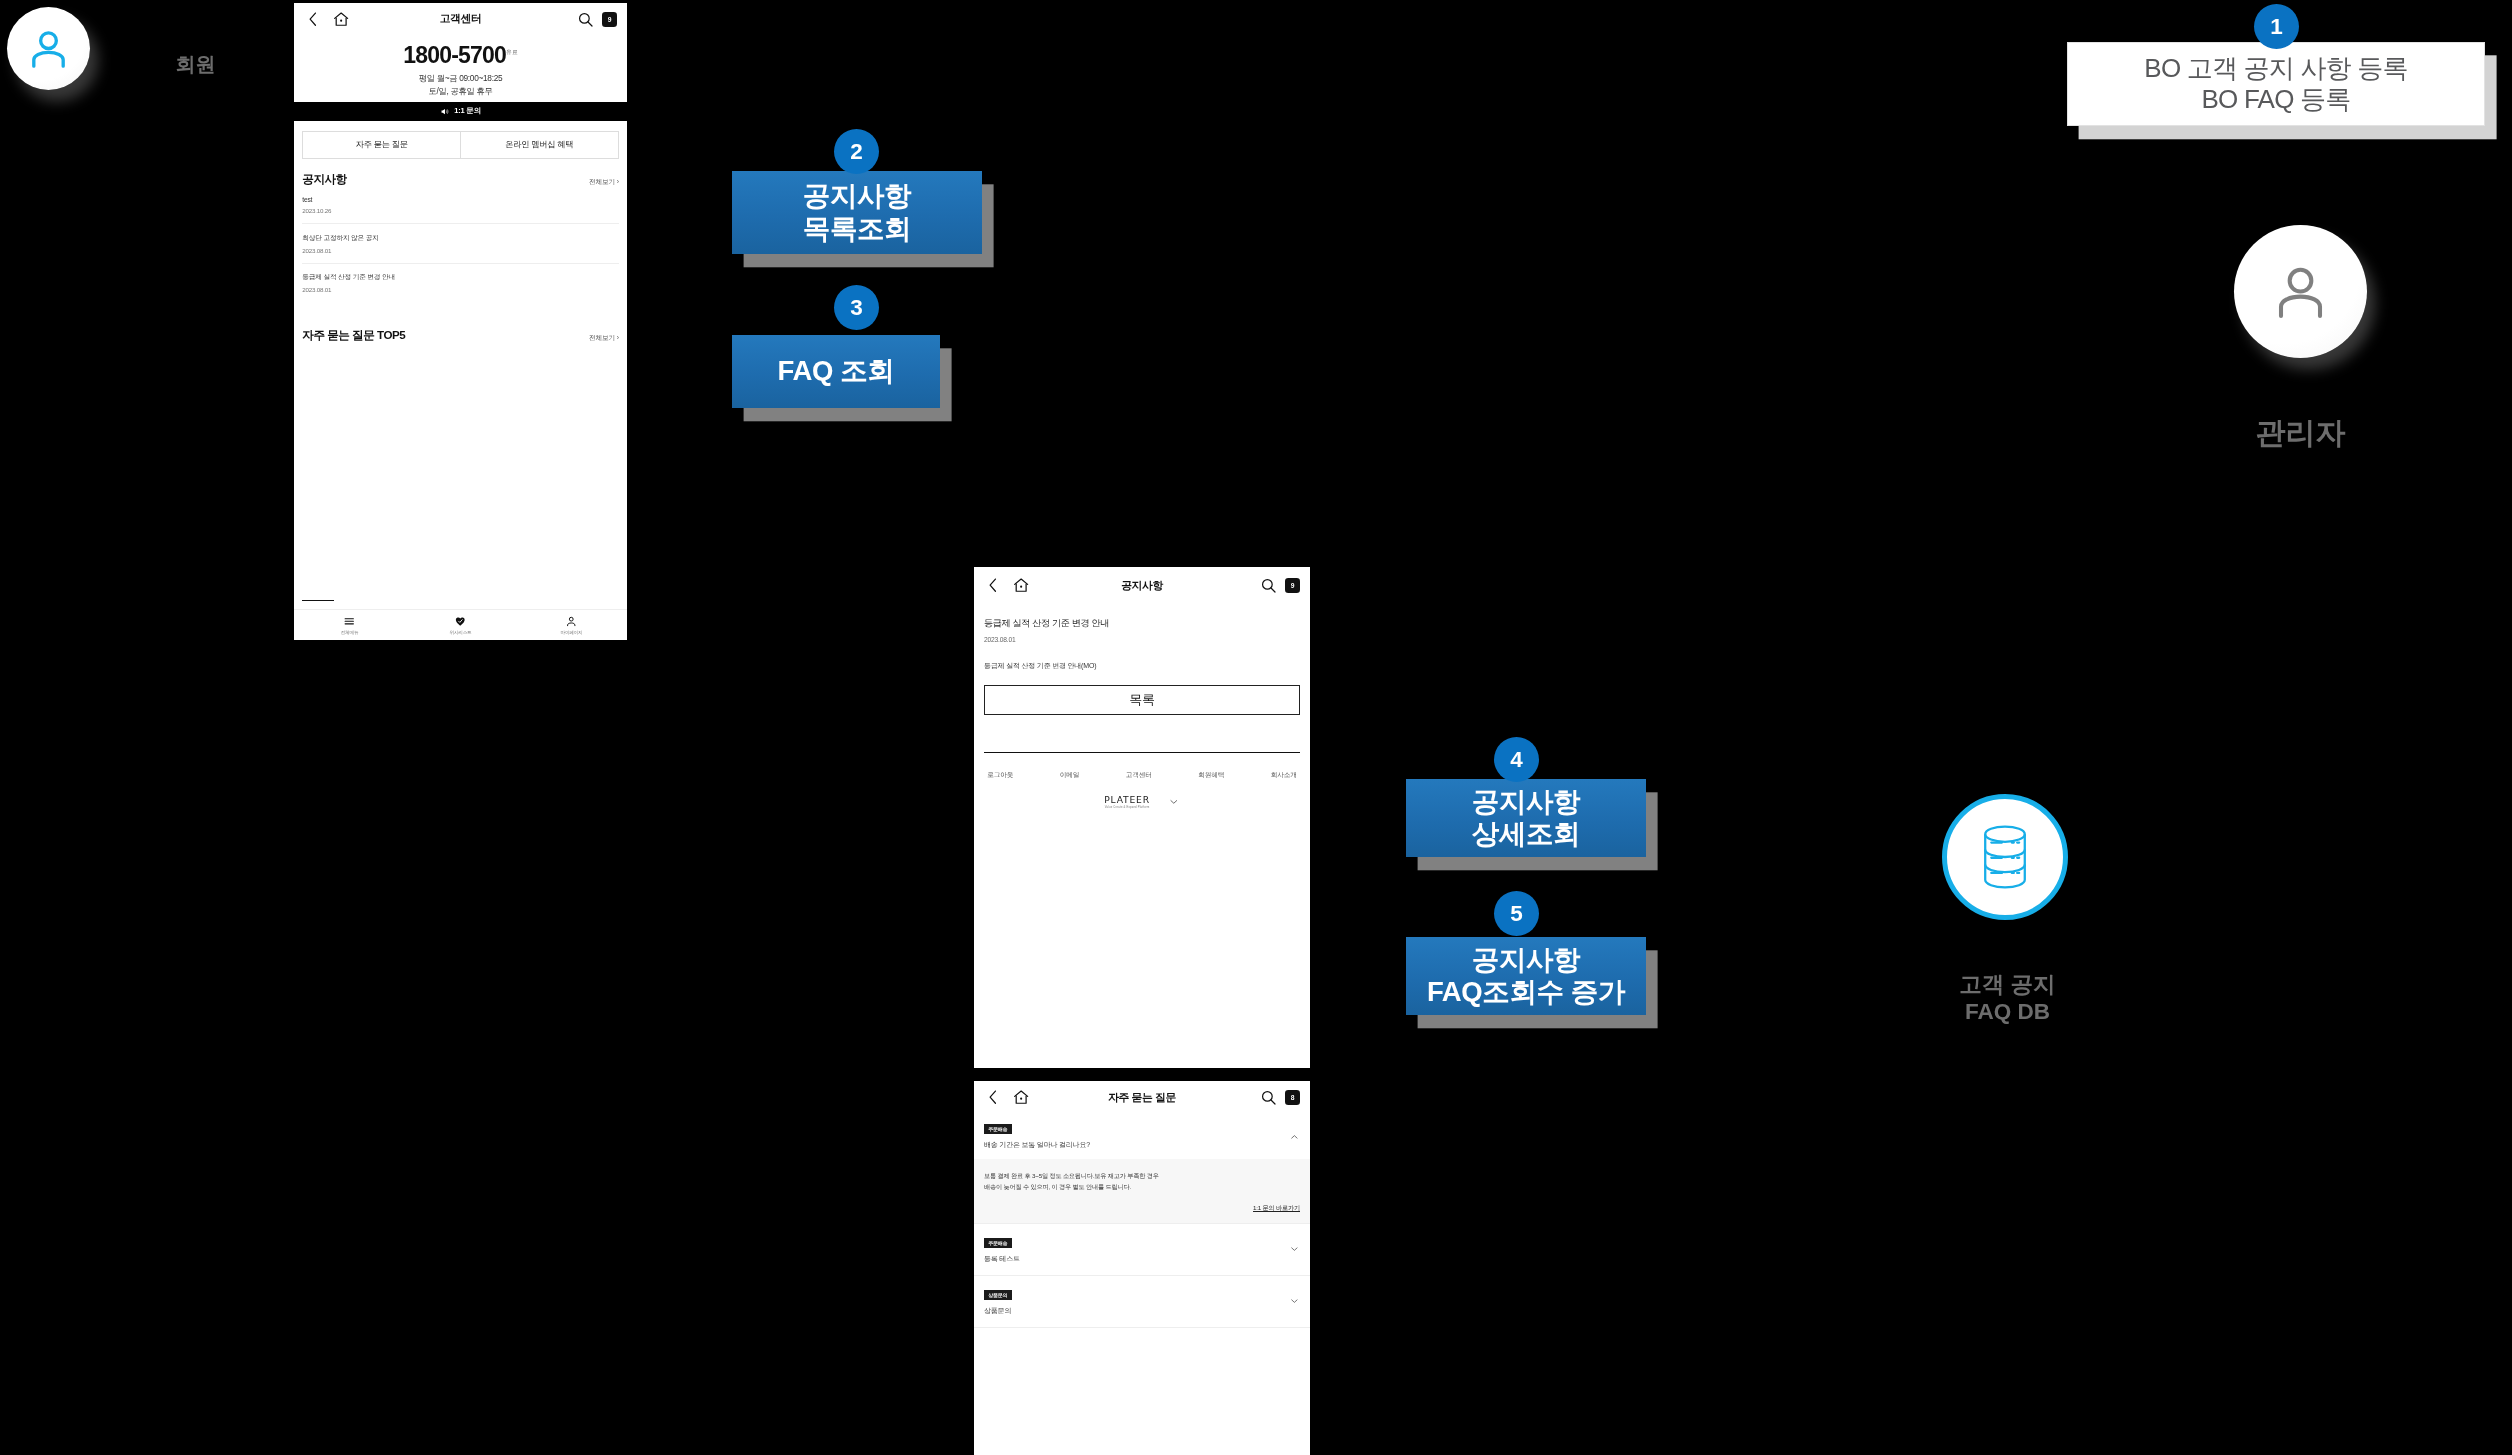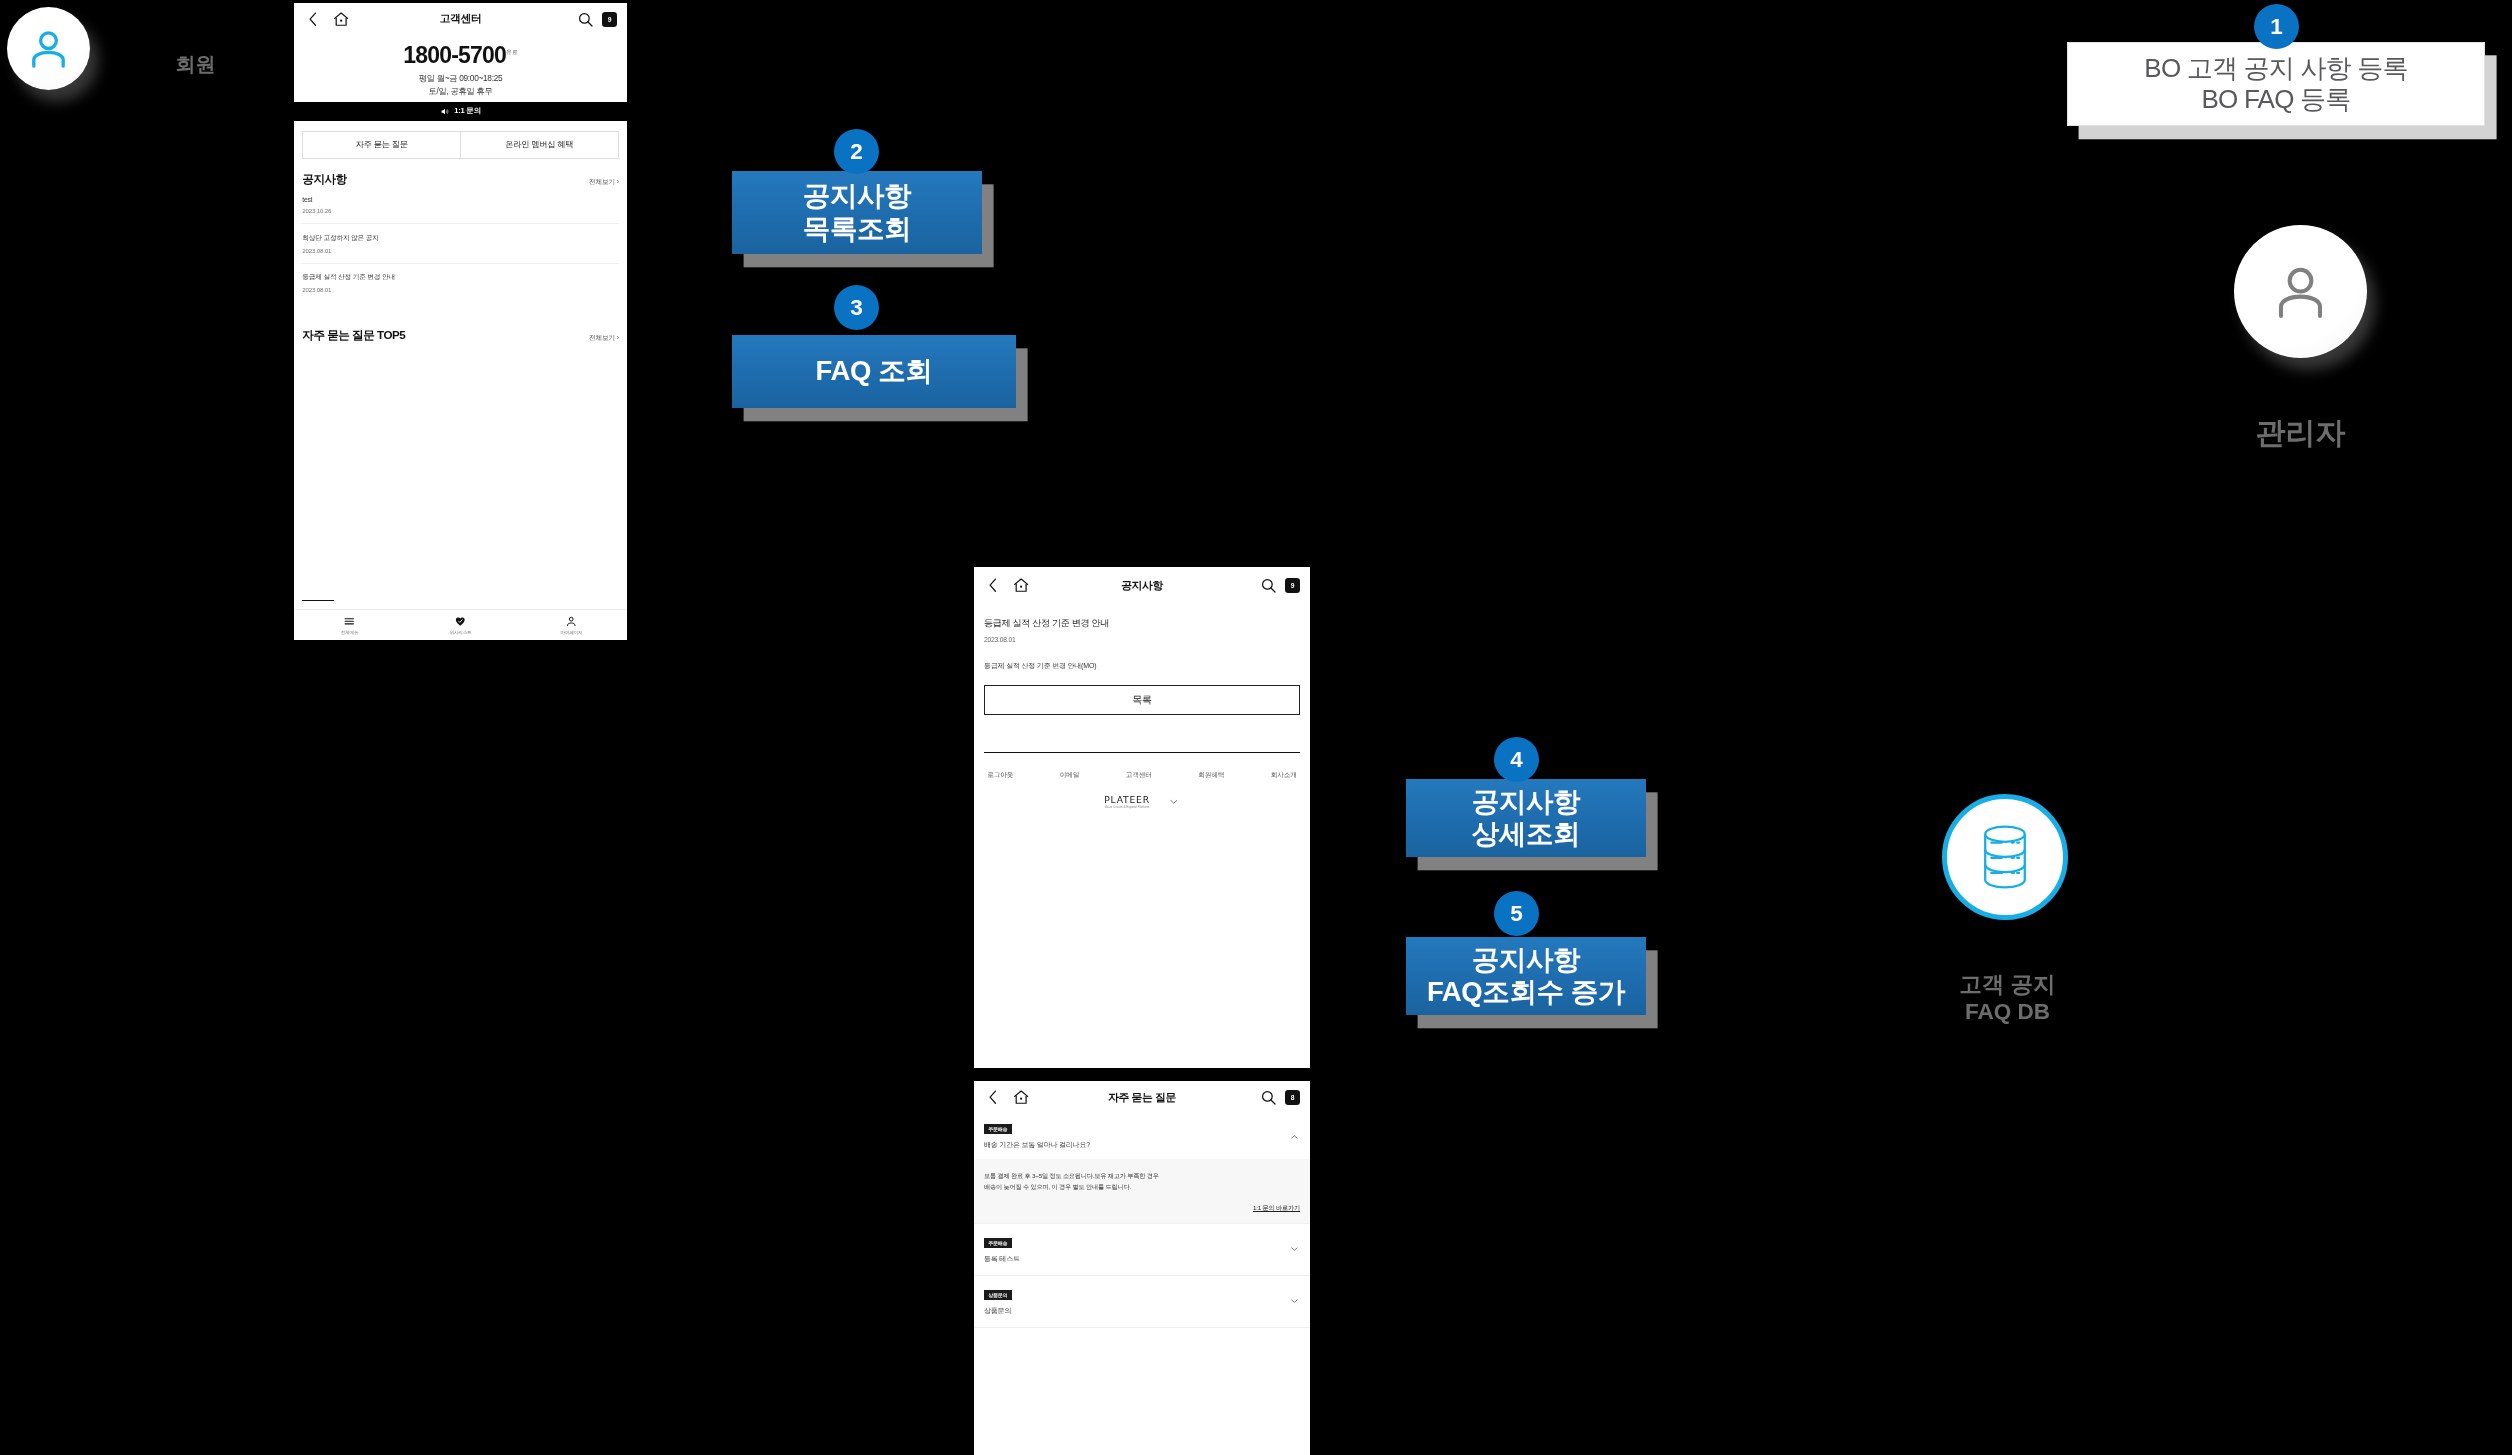--- a/index.html
+++ b/index.html
@@ -90,21 +90,21 @@
   .bn{flex:1;display:flex;flex-direction:column;align-items:center;gap:2.5px;}
   .bn-lbl{font-size:4.6px;color:#777;letter-spacing:-0.2px;}
 
   
   .d-title{font-size:9.2px;color:#222;margin:13.3px 10px 0;letter-spacing:-0.4px;}
   .d-date{font-size:6.7px;color:#666;margin:5.8px 10px 0;letter-spacing:-0.2px;}
   .d-body{font-size:7px;color:#333;margin:18.3px 10px 0;letter-spacing:-0.2px;}
   .d-btn{
     margin:13.3px 10px 0;border:0.8px solid #222;height:28px;
     display:flex;align-items:center;justify-content:center;
-    font-size:10px;color:#111;letter-spacing:-0.3px;
+    font-size:13px;color:#111;letter-spacing:-0.3px;
   }
   .d-rule{margin:37px 10px 0;border-top:0.8px solid #111;}
   .d-foot{
     display:flex;justify-content:space-between;margin:18.3px 13.3px 0;
   }
   .d-foot span{font-size:6.7px;color:#555;letter-spacing:-0.2px;}
   .d-logo{
     display:flex;align-items:center;justify-content:center;gap:18.3px;margin-top:15px;
   }
   .logo-word{
@@ -165,21 +165,21 @@
 
 <div class="num" style="left:2254px;top:4.2px;width:45px;height:45px;font-size:22.5px;">1</div>
 <div class="proc light" style="left:2067px;top:42px;width:416px;height:82px;font-size:26px;">BO 고객 공지 사항 등록
 BO FAQ 등록</div>
 
 <div class="num" style="left:834px;top:129px;width:45px;height:45px;font-size:22.5px;">2</div>
 <div class="proc" style="left:732px;top:171px;width:250px;height:83px;font-size:27.5px;">공지사항
 목록조회</div>
 
 <div class="num" style="left:834px;top:285px;width:45px;height:45px;font-size:22.5px;">3</div>
-<div class="proc" style="left:732px;top:335px;width:284px;height:73px;font-size:27.5px;">FAQ 조회</div>
+<div class="proc" style="left:732px;top:335px;width:208px;height:73px;font-size:27.5px;">FAQ 조회</div>
 
 <div class="num" style="left:1494px;top:737px;width:45px;height:45px;font-size:22.5px;">4</div>
 <div class="proc" style="left:1406px;top:779px;width:240px;height:78px;font-size:27.5px;">공지사항
 상세조회</div>
 
 <div class="num" style="left:1494px;top:891px;width:45px;height:45px;font-size:22.5px;">5</div>
 <div class="proc" style="left:1406px;top:937px;width:240px;height:78px;font-size:27.5px;">공지사항
 FAQ조회수 증가</div>
 
 <div class="phone" style="left:294px;top:3.3px;width:333px;height:637px;">

